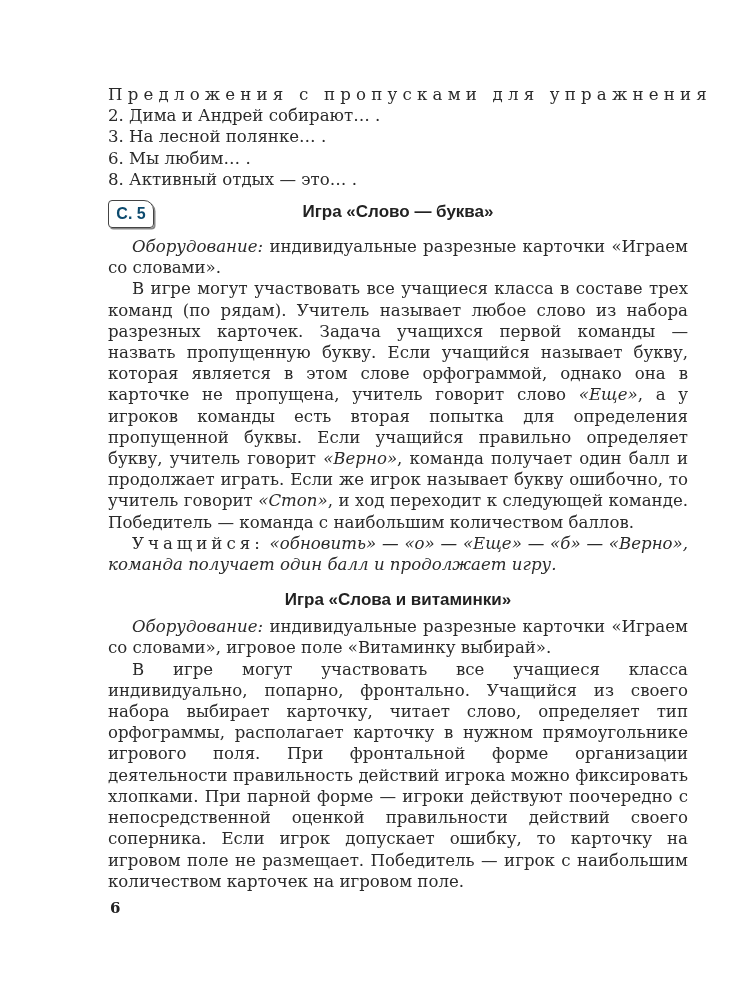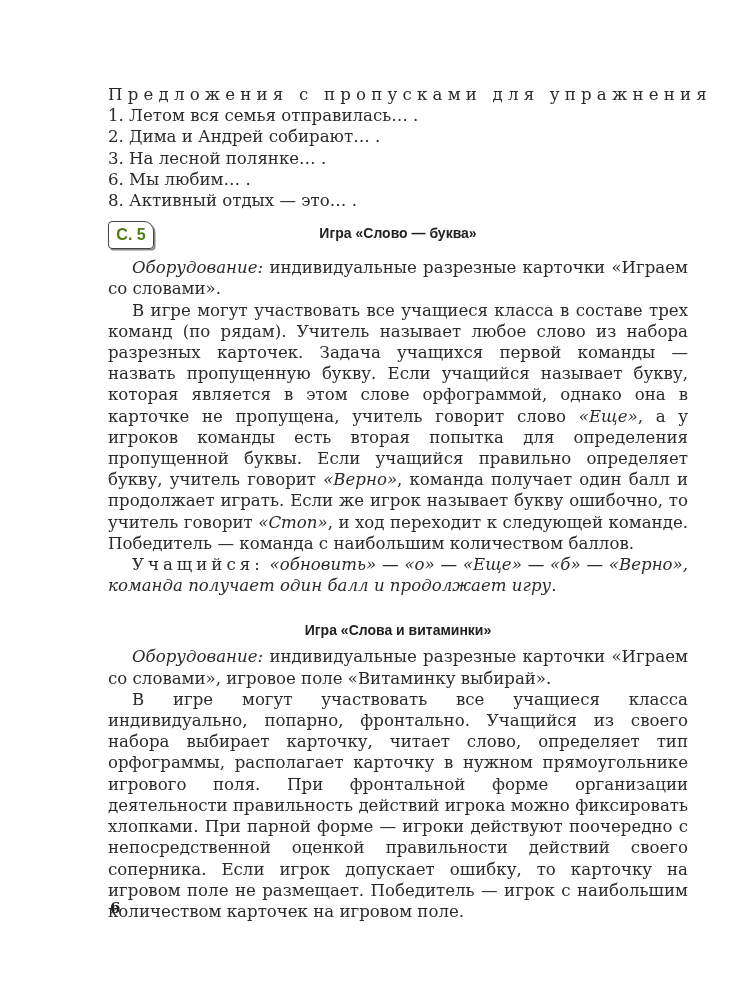--- a/index.html
+++ b/index.html
@@ -19,46 +19,45 @@
   .heading-row {
     position: relative; height: 36px; margin-top: 10px;
   }
   .badge {
     position: absolute; left: 0; top: 0;
     width: 44px; height: 26px;
     border: 1.5px solid #444; border-radius: 4px 10px 4px 4px;
     box-shadow: 1.5px 1.5px 0 #888;
     font-family: "Liberation Sans", "DejaVu Sans", sans-serif;
     font-weight: bold; font-size: 16px; line-height: 26px;
-    text-align: center; color: #4d7c0f;
+    text-align: center; color: #0c4a6e;
   }
   .heading {
     font-family: "Liberation Sans", "DejaVu Sans", sans-serif;
-    font-weight: bold; font-size: 14px; text-align: center;
+    font-weight: bold; font-size: 17px; text-align: center;
     line-height: 28px; color: #222;
   }
   .heading-row .heading { position: absolute; left: 0; right: 0; top: -2px; }
   .para { text-align: justify; text-indent: 24px; margin: 0; }
   em { font-style: italic; }
   .example-word { letter-spacing: 4px; }
-  .heading2 { margin-top: 20px; margin-bottom: 2px; }
+  .heading2 { margin-top: 11px; margin-bottom: 2px; }
   .page-number {
     position: absolute; left: 110px; top: 899px;
     font-family: "DejaVu Serif", serif; font-weight: bold; font-size: 15px;
     color: #222;
   }
 </style>
 </head>
 <body>
 
 <div class="page">
 
   <div class="spaced">Предложения с пропусками для упражнения</div>
   <div>
-    <div class="list-item">1. Летом вся семья отправилась… .</div>
     <div class="list-item">2. Дима и Андрей собирают… .</div>
     <div class="list-item">3. На лесной полянке… .</div>
     <div class="list-item">6. Мы любим… .</div>
     <div class="list-item">8. Активный отдых — это… .</div>
   </div>
 
   <div class="heading-row">
     <div class="badge">С. 5</div>
     <div class="heading">Игра «Слово — буква»</div>
   </div>

